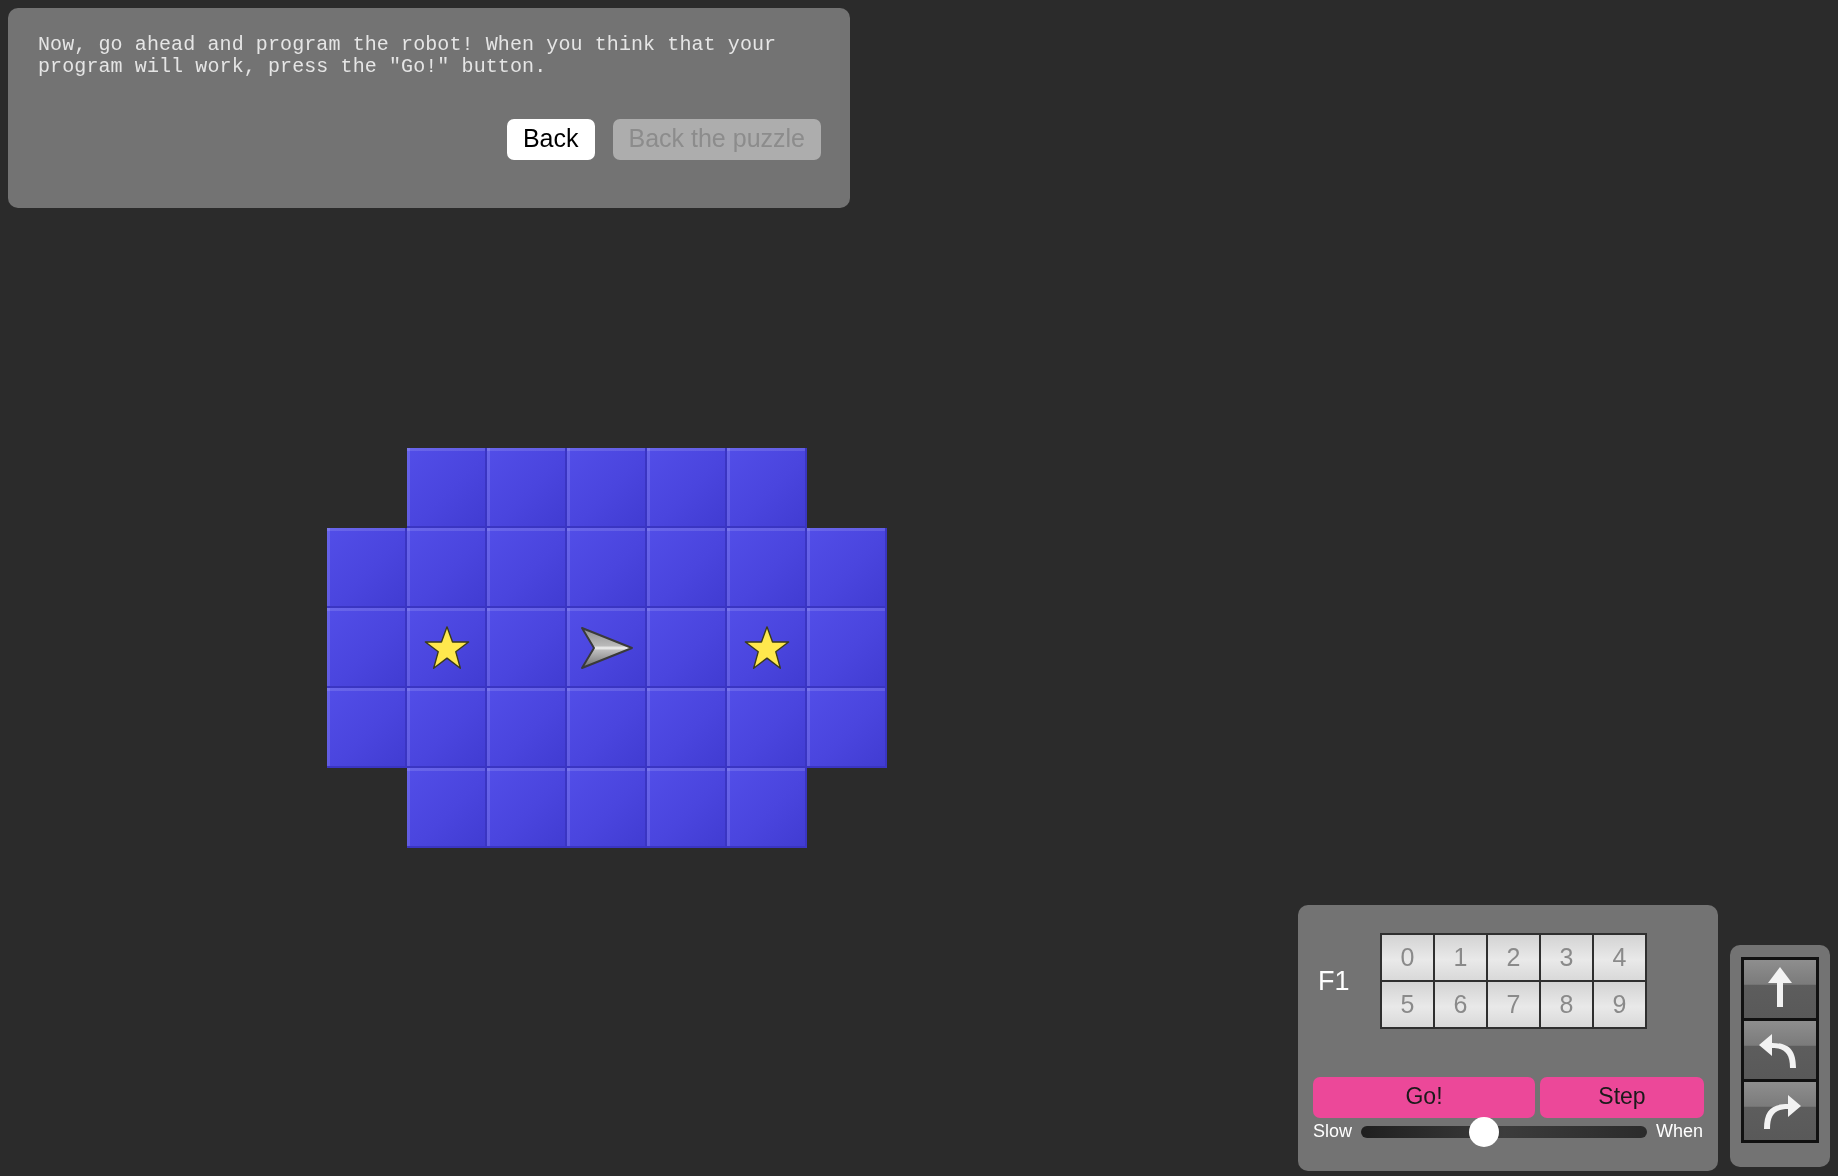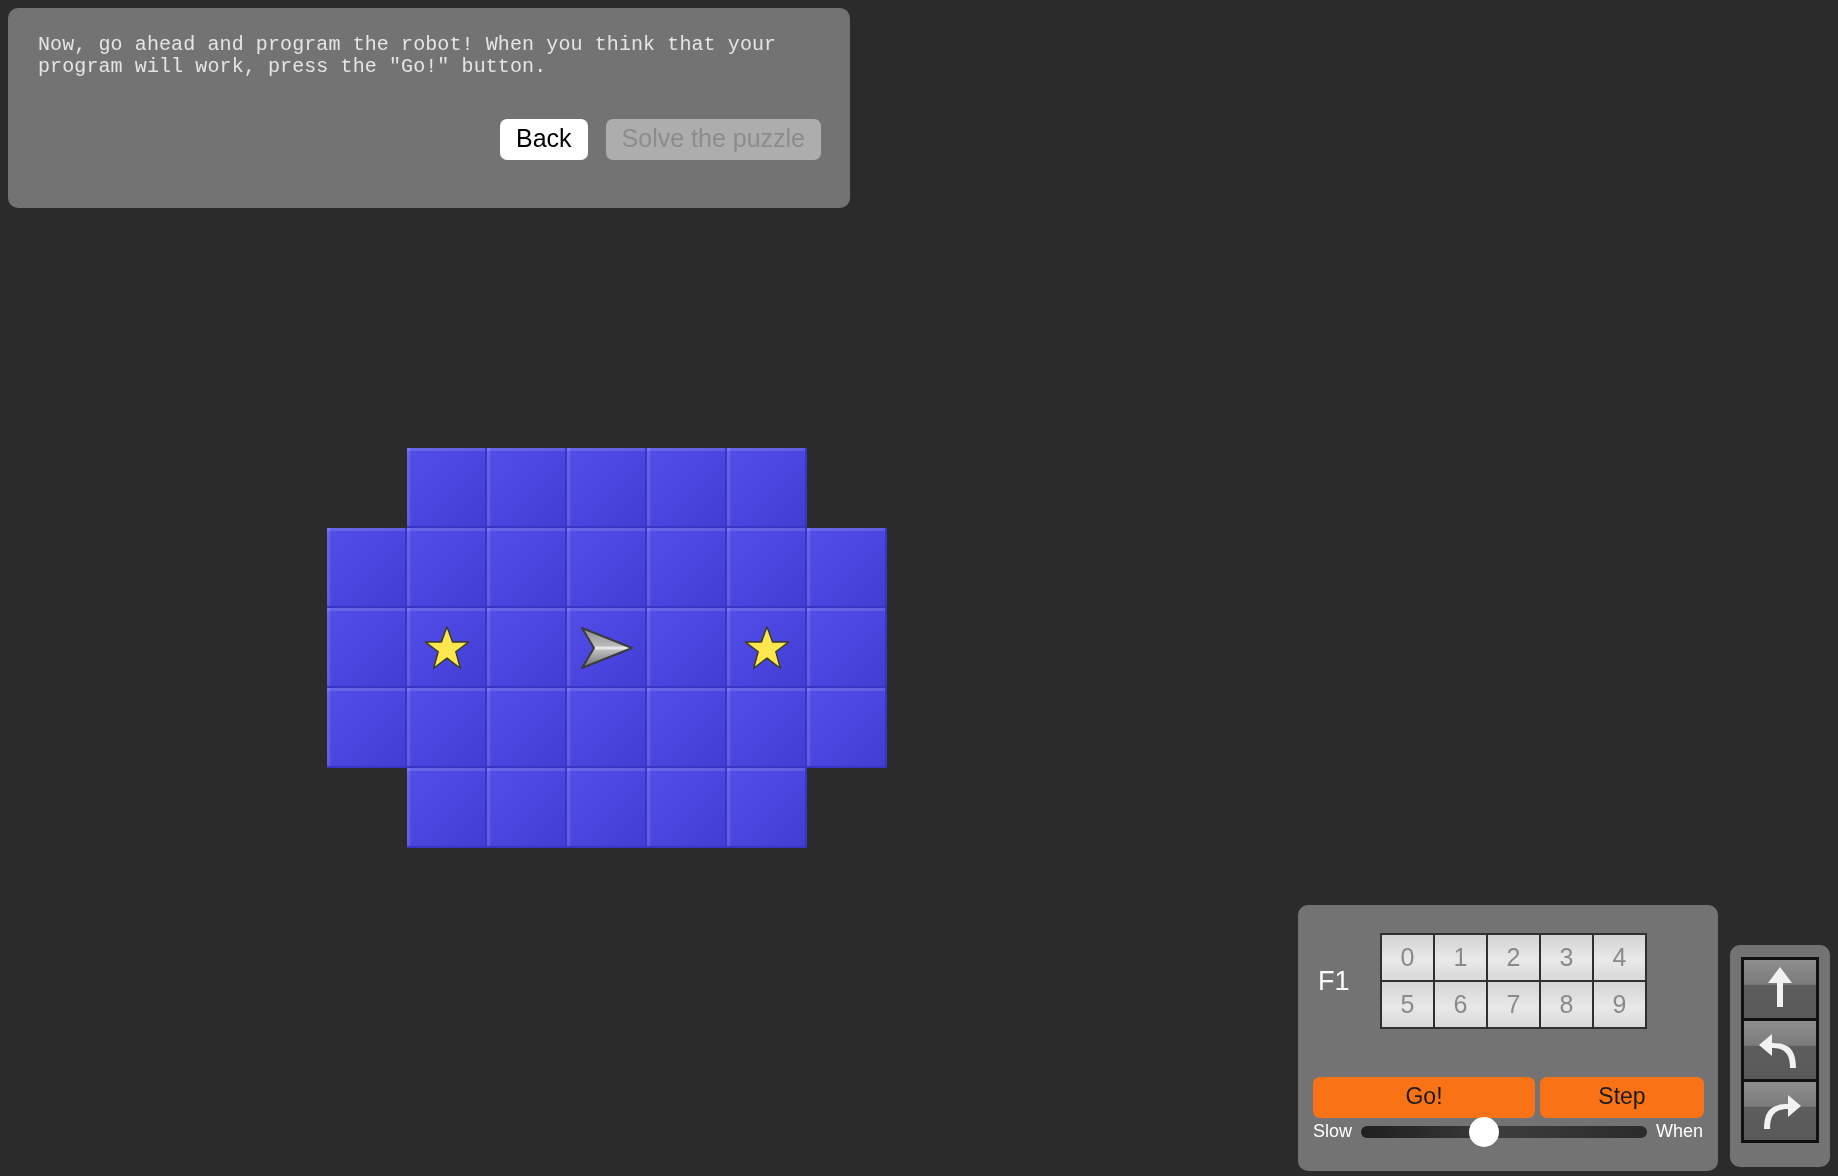--- a/index.html
+++ b/index.html
@@ -94,21 +94,21 @@
     display: flex; align-items: center; justify-content: center;
     color: #8a8a8a;
     font-size: 25px;
     cursor: pointer;
   }
   #run-row {
     position: absolute; left: 15px; top: 172px;
     display: flex; gap: 5px; width: 390px;
   }
   .run-btn {
-    background: #f97316; color: #1a1a1a;
+    background: #ec4899; color: #1a1a1a;
     border: none; border-radius: 7px;
     font-family: "Liberation Sans", sans-serif;
     font-size: 23px;
     padding: 6px 0 8px 0;
     cursor: pointer;
   }
   #go-button { flex: 0 0 222px; }
   #step-button { flex: 0 0 164px; }
   #speed-row {
     position: absolute; left: 15px; top: 216px;
@@ -155,21 +155,21 @@
 </head>
 <body>
 
 <div id="stage">
 
   <div id="dialog">
     <div id="dialog-text">Now, go ahead and program the robot! When you think that your
 program will work, press the "Go!" button.</div>
     <div id="dialog-buttons">
       <button class="dlg-btn primary">Back</button>
-      <button class="dlg-btn disabled">Solve the puzzle</button>
+      <button class="dlg-btn disabled">Back the puzzle</button>
     </div>
   </div>
 
   <div id="board">
       <div class="cell" style="left: 80px; top: 0px;"></div>
       <div class="cell" style="left: 160px; top: 0px;"></div>
       <div class="cell" style="left: 240px; top: 0px;"></div>
       <div class="cell" style="left: 320px; top: 0px;"></div>
       <div class="cell" style="left: 400px; top: 0px;"></div>
       <div class="cell" style="left: 0px; top: 80px;"></div>

